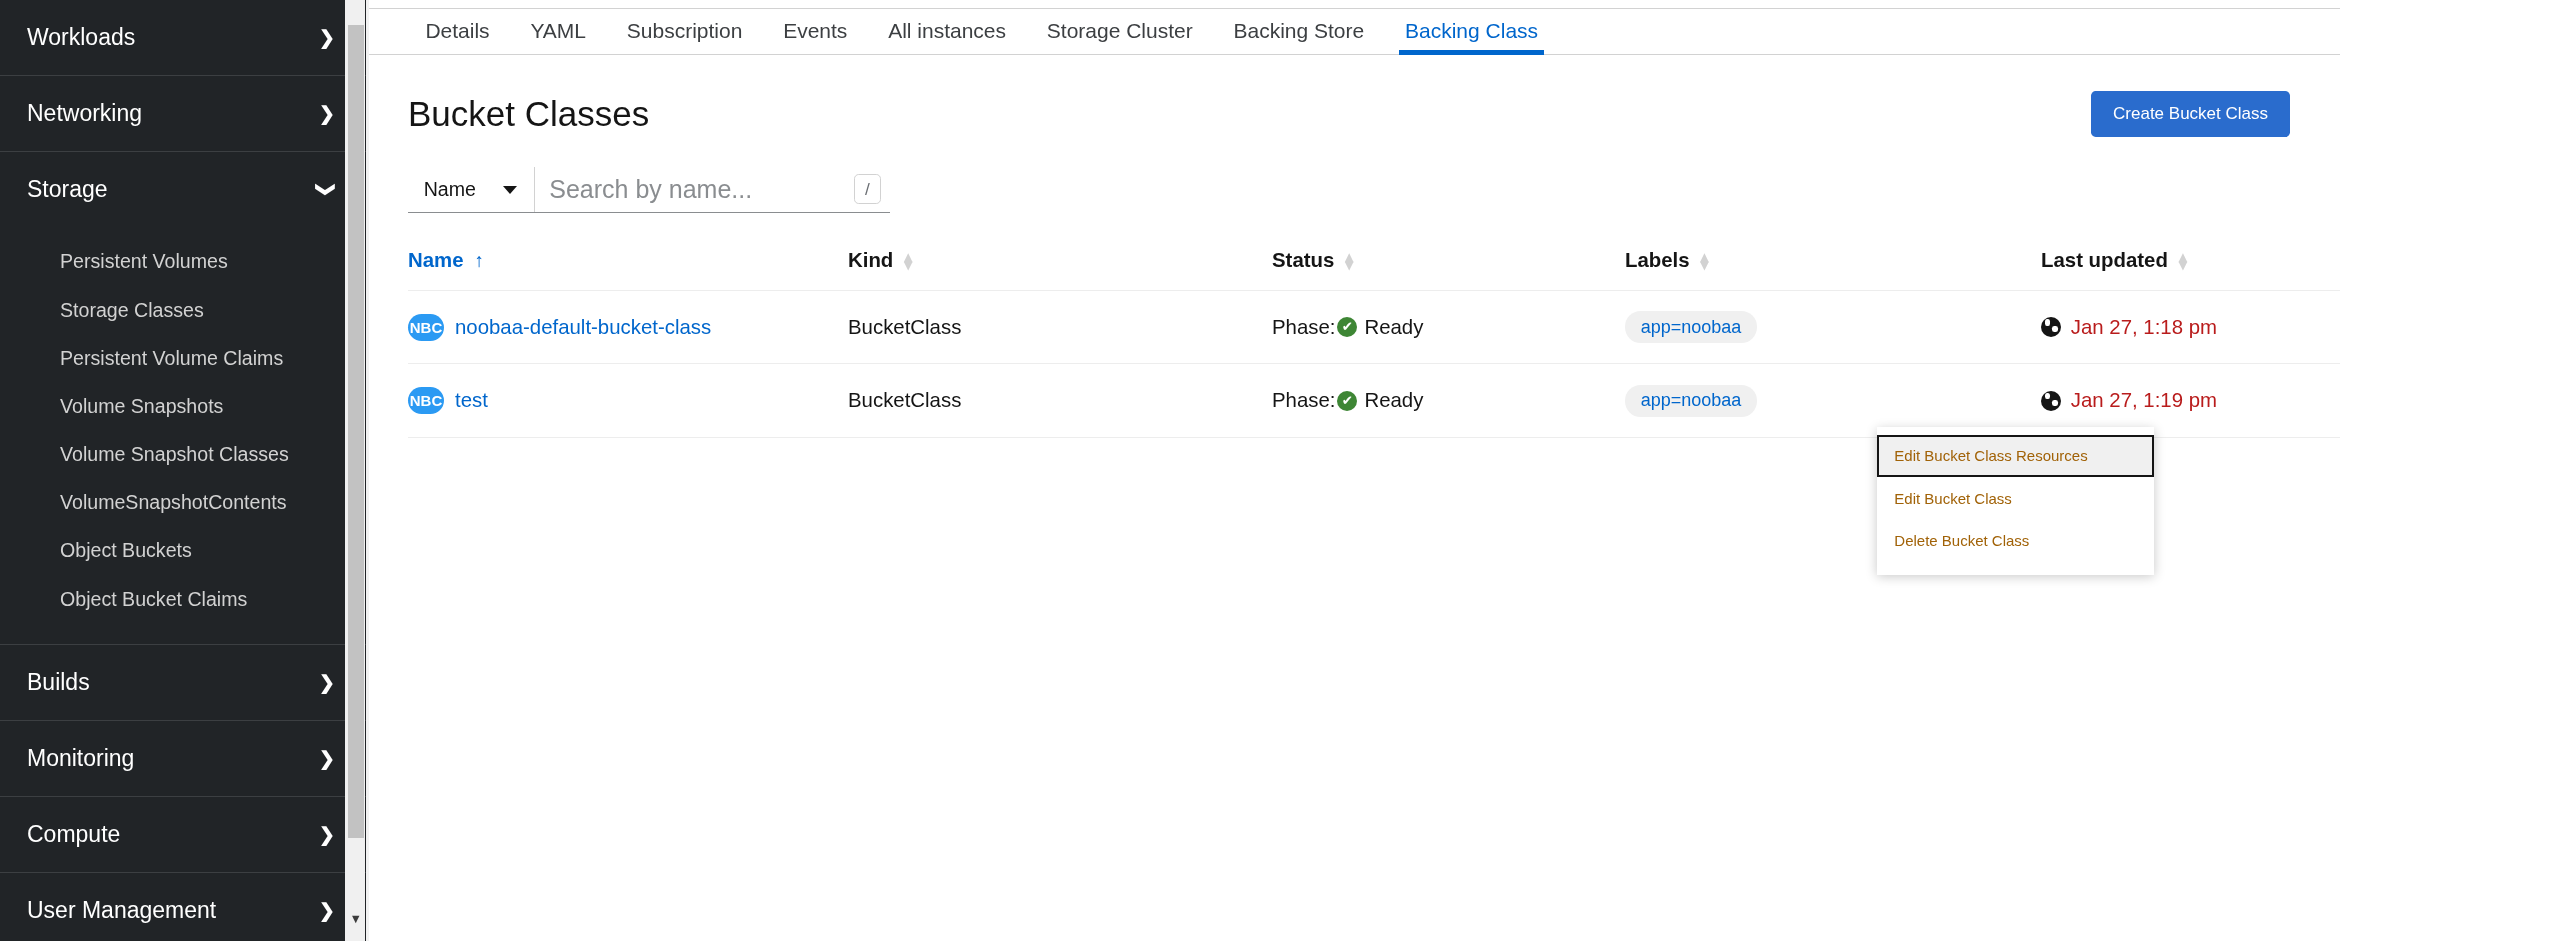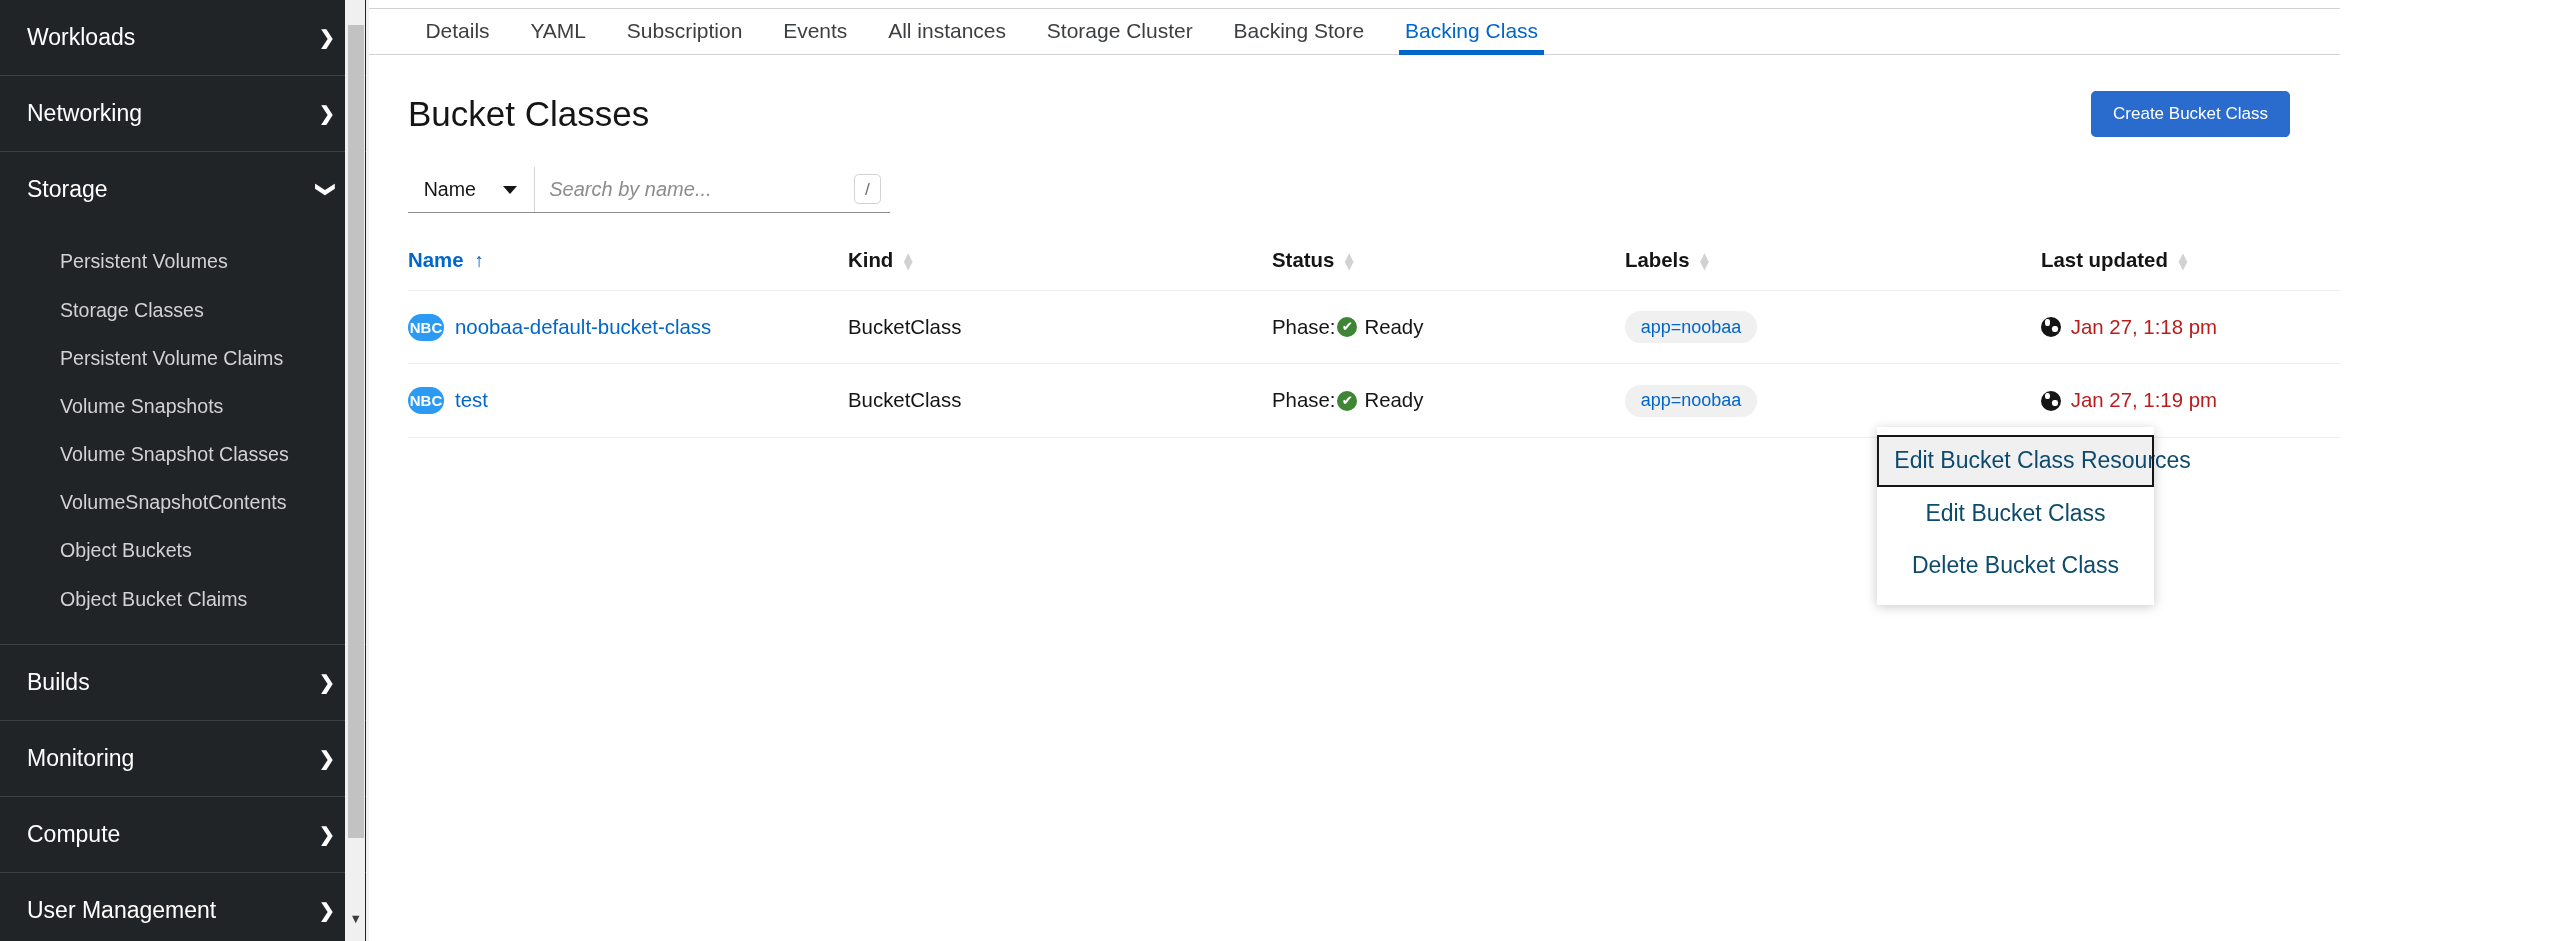--- a/index.html
+++ b/index.html
@@ -182,26 +182,25 @@
   .search-wrap {
     position: relative;
     width: 355px;
     display: flex;
     align-items: center;
     padding: 0 14px;
   }
   .search-input {
     border: none;
     outline: none;
-    font-size: 20px;
+    font-size: 25px;
     color: #151515;
     width: 100%;
     background: transparent;
     font-family: "Liberation Sans", sans-serif;
-    font-style: italic;
   }
   .search-input::placeholder { color: #8a8d90; }
   .kbd {
     position: absolute;
     right: 9.4px; top: 7px;
     width: 27px; height: 30px;
     border: 1.6px solid #d2d2d2;
     border-radius: 4.7px;
     color: #6a6e73;
     font-size: 17.3px;
@@ -341,25 +340,24 @@
     left: 1877px;
     top: 427px;
     width: 277px;
     background: #ffffff;
     box-shadow: 0 2.4px 11px rgba(3,3,3,0.22);
     padding: 7.8px 0 14px 0;
     z-index: 50;
   }
   .menu-item {
     padding: 12.6px 17.3px;
-    font-size: 23px;
-    color: #0c4a6e;
+    font-size: 15px;
+    color: #a16207;
     cursor: pointer;
     white-space: nowrap;
-    text-align: center;
   }
   .menu-item.focused {
     background: #f0f0f0;
     outline: 2.4px solid #151515;
     outline-offset: -2.4px;
   }
 
   
   .bottom-strip {
     position: absolute;

